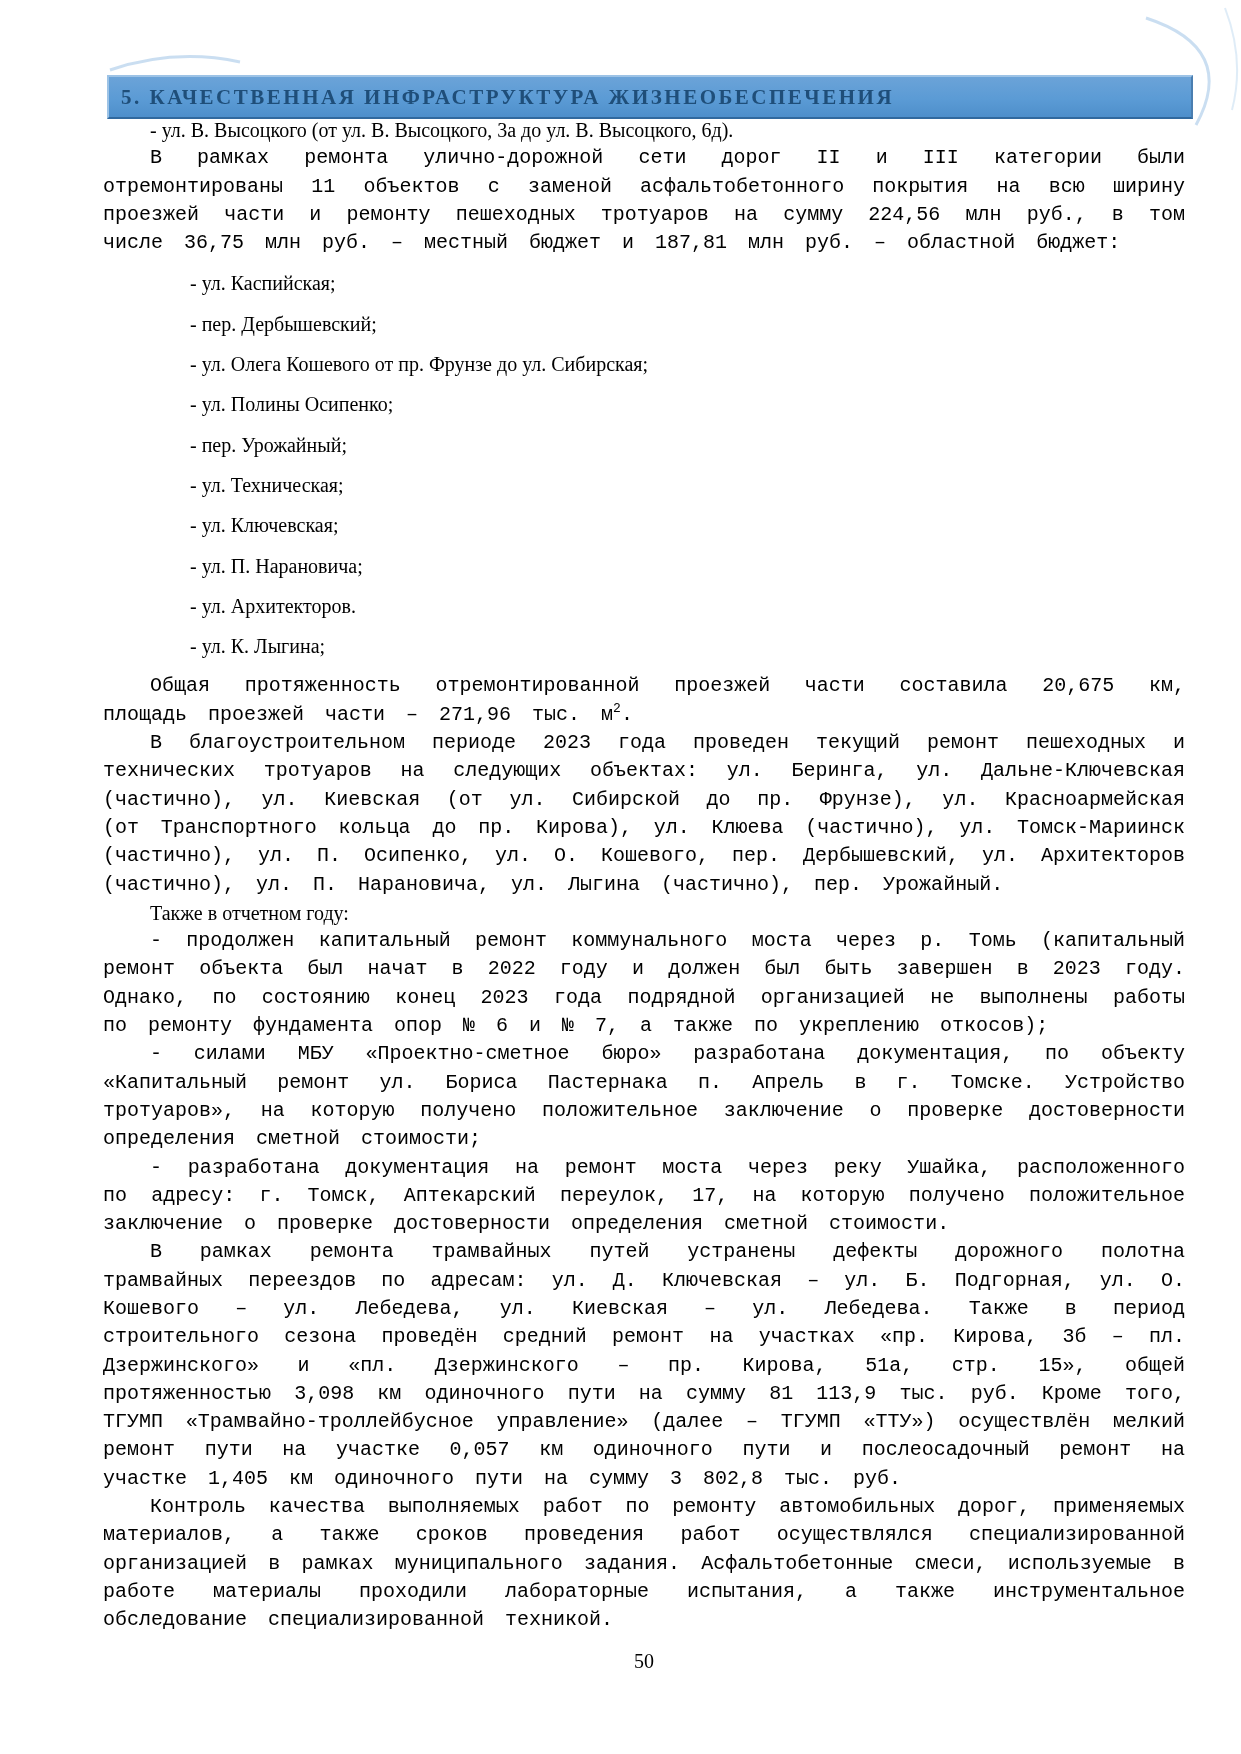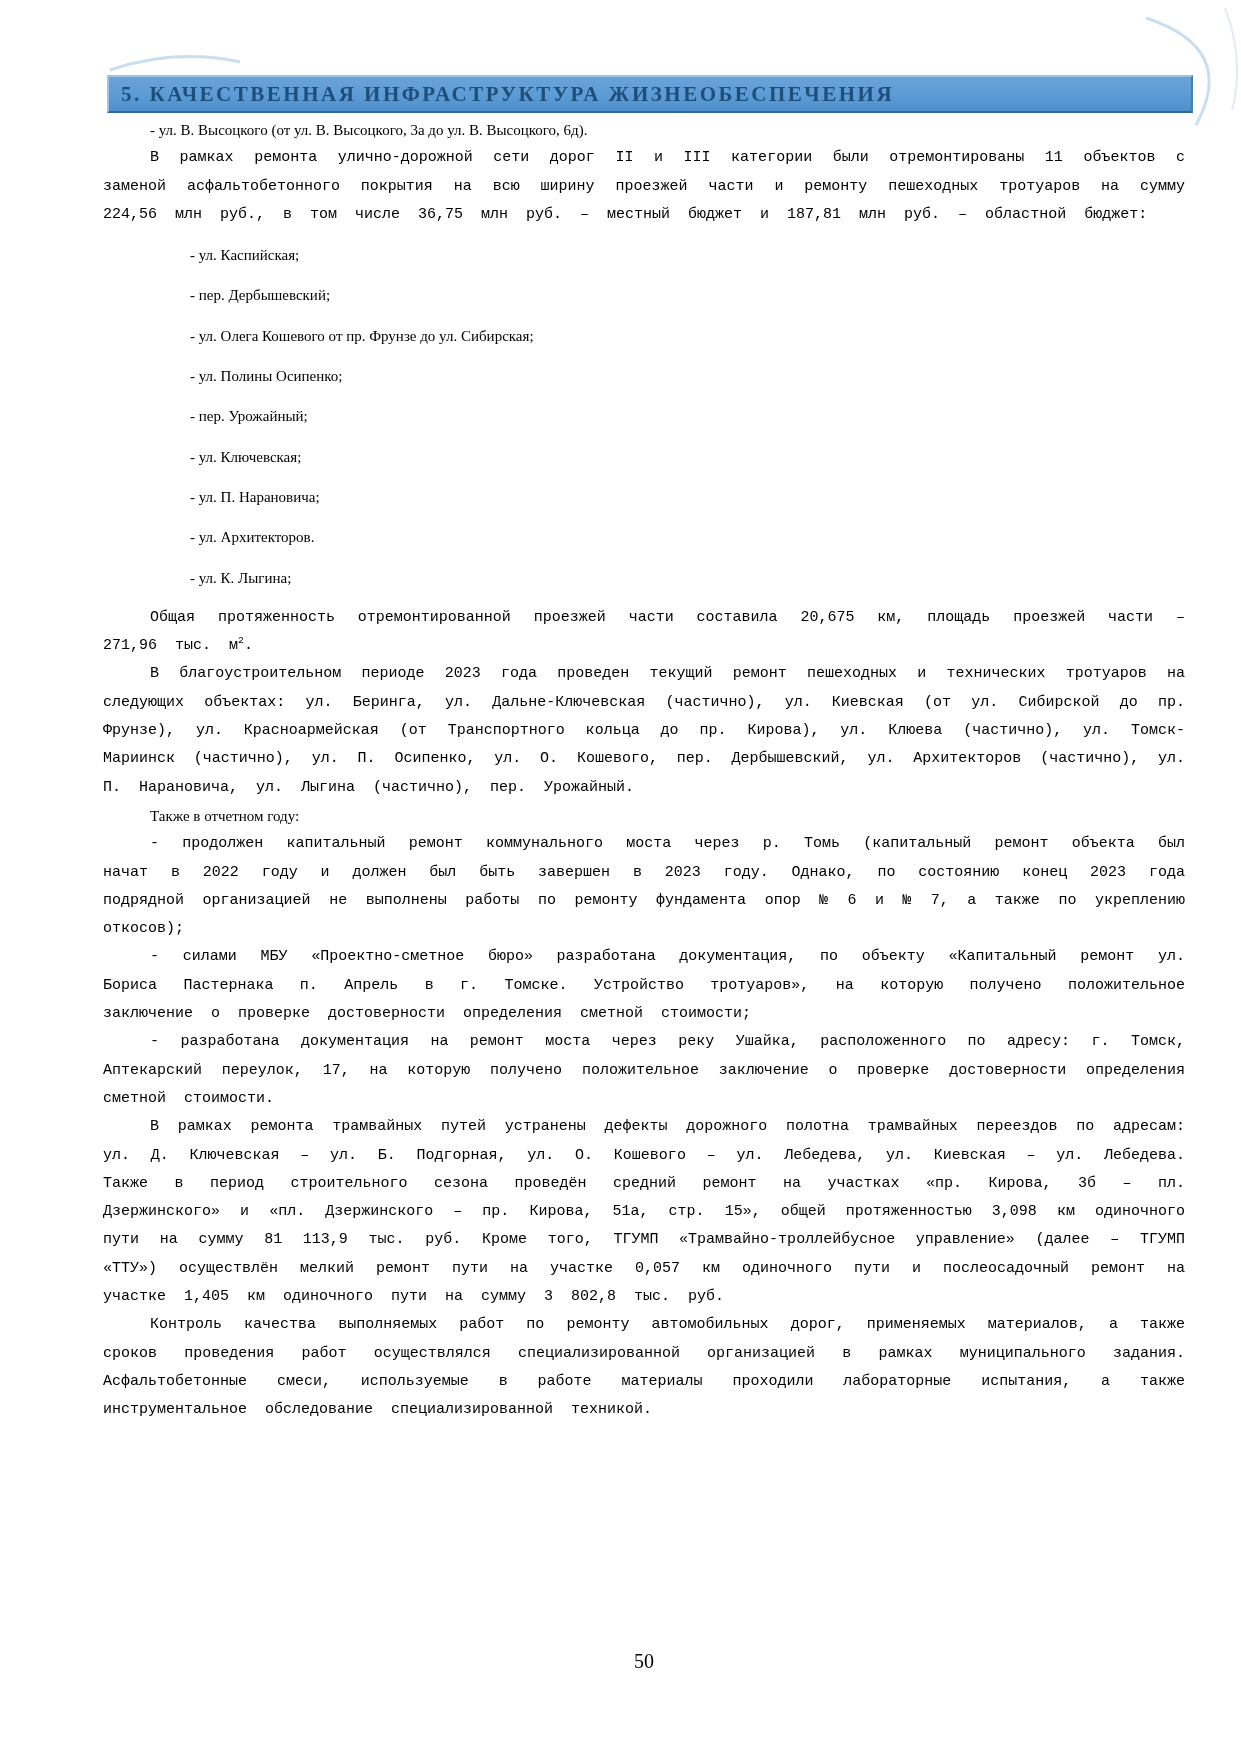--- a/index.html
+++ b/index.html
@@ -6,40 +6,40 @@
   .page{
     position:relative;
     width:1241px;height:1754px;
     background:var(--page-bg,#ffffff);
     font-family:"Liberation Serif","DejaVu Serif",serif;
     color:var(--text-color,#000000);
     overflow:hidden;
   }
   .deco{position:absolute;left:0;top:0;width:1241px;height:220px;pointer-events:none;}
   .banner{
-    position:absolute;left:107px;top:75px;width:1086px;height:38px;
+    position:absolute;left:107px;top:75px;width:1086px;height:44px;
     box-sizing:border-box;
     background:linear-gradient(180deg,#6BA3D8 0%,var(--banner-bg,#5B9BD5) 55%,#4E8FCB 100%);
     border-top:2px solid #9DC3E6;
     border-left:2px solid #9DC3E6;
     border-right:2px solid #4A7EB0;
     border-bottom:2px solid #31699E;
     display:flex;align-items:center;
     padding-left:12px;
   }
   .banner-title{
     font-weight:bold;
     font-size:21px;
     letter-spacing:2.5px;
     color:var(--banner-text,#1F4E79);
     white-space:nowrap;
   }
   .content{
     position:absolute;left:103px;top:116px;width:1082px;
-    font-size:15px;
+    font-size:20px;
     line-height:28.3px;
   }
   .para{
     margin:0;
     text-indent:47px;
     text-align:justify;
     text-align-last:left;
     word-spacing:9px;
     font-family:Liberation Mono, monospace;
   }
@@ -80,20 +80,21 @@
     <p class="plain">- ул. В. Высоцкого (от ул. В. Высоцкого, 3а до ул. В. Высоцкого, 6д).</p>
 
     <p class="para">В рамках ремонта улично-дорожной сети дорог II и III категории были отремонтированы 11 объектов с заменой асфальтобетонного покрытия на всю ширину проезжей части и ремонту пешеходных тротуаров на сумму 224,56 млн руб., в том числе 36,75 млн руб. – местный бюджет и 187,81 млн руб. – областной бюджет:</p>
 
     <div>
       <div class="street">- ул. Каспийская;</div>
       <div class="street">- пер. Дербышевский;</div>
       <div class="street">- ул. Олега Кошевого от пр. Фрунзе до ул. Сибирская;</div>
       <div class="street">- ул. Полины Осипенко;</div>
       <div class="street">- пер. Урожайный;</div>
+      <div class="street">- ул. Техническая;</div>
       <div class="street">- ул. Ключевская;</div>
       <div class="street">- ул. П. Нарановича;</div>
       <div class="street">- ул. Архитекторов.</div>
       <div class="street">- ул. К. Лыгина;</div>
     </div>
 
     <p class="para"><span>Общая протяженность отремонтированной проезжей части составила 20,675 км, площадь проезжей части – 271,96 тыс. м</span><sup class="sq">2</sup><span>.</span></p>
 
     <p class="para">В благоустроительном периоде 2023 года проведен текущий ремонт пешеходных и технических тротуаров на следующих объектах: ул. Беринга, ул. Дальне-Ключевская (частично), ул. Киевская (от ул. Сибирской до пр. Фрунзе), ул. Красноармейская (от Транспортного кольца до пр. Кирова), ул. Клюева (частично), ул. Томск-Мариинск (частично), ул. П. Осипенко, ул. О. Кошевого, пер. Дербышевский, ул. Архитекторов (частично), ул. П. Нарановича, ул. Лыгина (частично), пер. Урожайный.</p>
 

